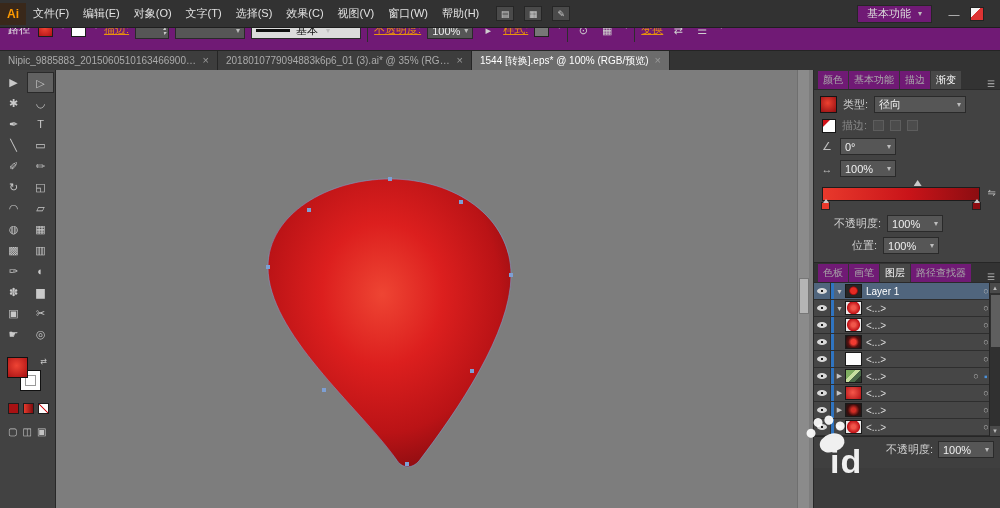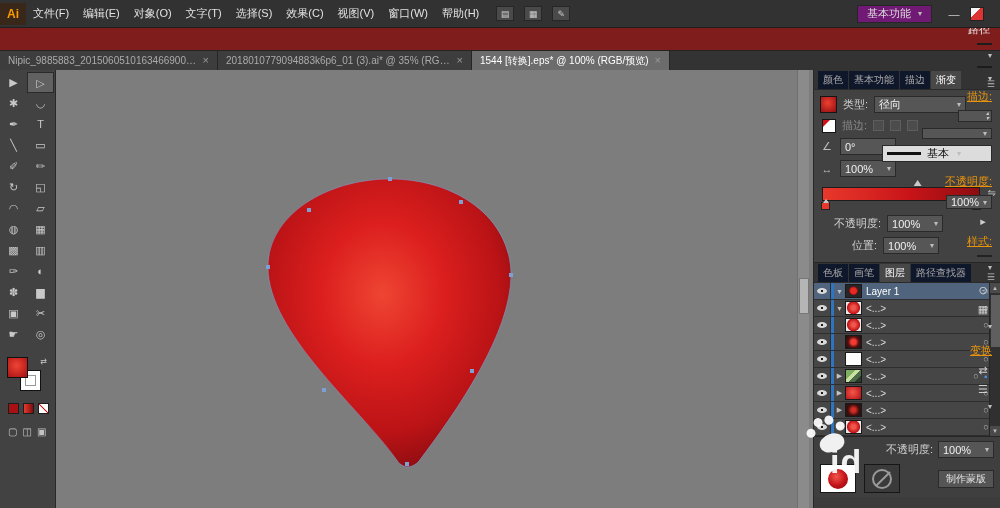--- a/index.html
+++ b/index.html
@@ -10,21 +10,21 @@
   .menubar { position:absolute; left:0; top:0; width:1000px; height:28px; background:#323232; border-bottom:1px solid #1e1e1e; display:flex; align-items:center; z-index:10; }
   .ailogo { width:26px; height:22px; background:#39281a; color:#ff9a00; font-weight:bold; font-size:12px; display:flex; align-items:center; justify-content:center; }
   .mitem { padding:0 7px; color:#e2e2e2; cursor:default;text-align:right; }
   .mico { margin-left:10px; width:18px; height:15px; background:#4a4a4a; border:1px solid #262626; color:#cfcfcf; font-size:9px; display:flex; align-items:center; justify-content:center; }
   .mspacer { flex:1; }
   .wsbtn { display:flex; align-items:center; gap:5px; padding:0 9px; height:18px; background:#701a75; border:1px solid #262626; color:#dadada; margin-right:14px;justify-content:center; }
   .winico { width:16px; height:14px; display:flex; align-items:center; justify-content:center; color:#cfcfcf; margin-right:8px; }
   .appbadge { width:14px; height:14px; background:linear-gradient(135deg,#f5f5f5 0 40%,#d33 40%); border:1px solid #222; margin-right:16px; }
 
   
-  .controlbar { position:absolute; left:0; top:22px; width:1000px; height:29px; background:#7f1d1d; border-bottom:1px solid #242424; display:flex; align-items:flex-end; gap:6px; padding:0 8px; z-index:9;flex-direction:column; }
+  .controlbar { position:absolute; left:0; top:22px; width:1000px; height:29px; background:#701a75; border-bottom:1px solid #242424; display:flex; align-items:flex-start; gap:6px; padding:0 8px; z-index:9; }
   .objlab { color:#e8e8e8; margin-right:2px; }
   .cswatch { width:15px; height:15px; border:1px solid #1c1c1c; background:radial-gradient(circle at 45% 40%,#ef4434,#b01015); }
   .cswatch.stroke { background:#fff; }
   .car { font-size:8px; color:#bdbdbd; margin-left:2px; font-style:normal; }
   .olink { color:#e8930c; text-decoration:underline; cursor:pointer; }
   .stepper { width:34px; height:17px; background:#565656; border:1px solid #2a2a2a; display:flex; align-items:center; justify-content:flex-end; }
   .stepper .arrs { display:flex; flex-direction:column; line-height:5px; font-size:6px; color:#ccc; padding-right:2px; }
   .dd { height:17px; background:#565656; border:1px solid #2a2a2a; display:inline-flex; align-items:center; justify-content:space-between; padding:0 4px; color:#efefef; }
   .dd i { font-style:normal; }
   .w70 { width:70px; } .w46 { width:46px; } .w56 { width:56px; } .w92 { width:92px; }
@@ -59,21 +59,21 @@
   .screenrow { display:flex; gap:5px; margin:12px 0 0 8px; color:#c3c3c3; font-size:10px; }
 
   
   .canvas { position:absolute; left:56px; top:70px; width:757px; height:438px; background:#7d7d7d; z-index:1; }
   .vscroll { position:absolute; right:4px; top:0; width:12px; height:438px; background:#8b8b8b; border-left:1px solid #6f6f6f; }
   .vthumb { position:absolute; left:1px; top:208px; width:10px; height:36px; background:#b5b5b5; border:1px solid #777; }
 
   
   .dock { position:absolute; left:813px; top:70px; width:187px; height:438px; background:#3c3c3c; border-left:1px solid #282828; z-index:6; }
   .ptabs { display:flex; align-items:flex-end; height:20px; background:#333; border-bottom:1px solid #2a2a2a; padding-left:4px; gap:1px; }
-  .ptab { padding:2px 5px; font-size:10px; color:#a8a8a8; background:#0f172a; white-space:nowrap; }
+  .ptab { padding:2px 5px; font-size:10px; color:#a8a8a8; background:#701a75; white-space:nowrap; }
   .ptab.active { background:#484848; color:#fff; }
   .pmenu { margin-left:auto; padding:0 5px; color:#bbb; font-size:9px; }
 
   .gpanel { background:#424242; padding:6px 0 8px 6px; border-bottom:1px solid #262626; }
   .grow { display:flex; align-items:center; gap:6px; margin-bottom:5px; }
   .gthumb { width:17px; height:17px; border:1px solid #151515; background:radial-gradient(circle at 45% 40%,#ee4130,#8f0d11); }
   .gthumb2 { width:14px; height:14px; border:1px solid #151515; background:linear-gradient(135deg,#d01218 0 28%,#fff 30%); margin-left:2px; }
   .lab { color:#cfcfcf; } .lab.dim { color:#8a8a8a; }
   .gico { width:14px; text-align:center; color:#bdbdbd; }
   .gstrokeico { width:11px; height:11px; border:1px solid #5d5d5d; background:#4c4c4c; }
@@ -459,29 +459,20 @@
   </div>
 
   <div class="transarea">
     <div class="oprow">
       <span class="lab">不透明度:</span>
       <span class="dd w56">
         <i>100%</i>
         <i class="car">▾</i>
       </span>
     </div>
-    <div class="botrow">
-      <span class="tthumb">
-          <span class="tball"></span>
-        </span>
-      <span class="tnomask">
-          <span class="noglyph"></span>
-        </span>
-      <span class="maskbtn">制作蒙版</span>
-    </div>
   </div>
 </div>
 
 <div class="watermark">
   <span class="paw">
     <span class="t t1"></span>
       <span class="t t2"></span>
       <span class="t t3"></span>
       <span class="t t4"></span>
     <span class="pad"></span>

